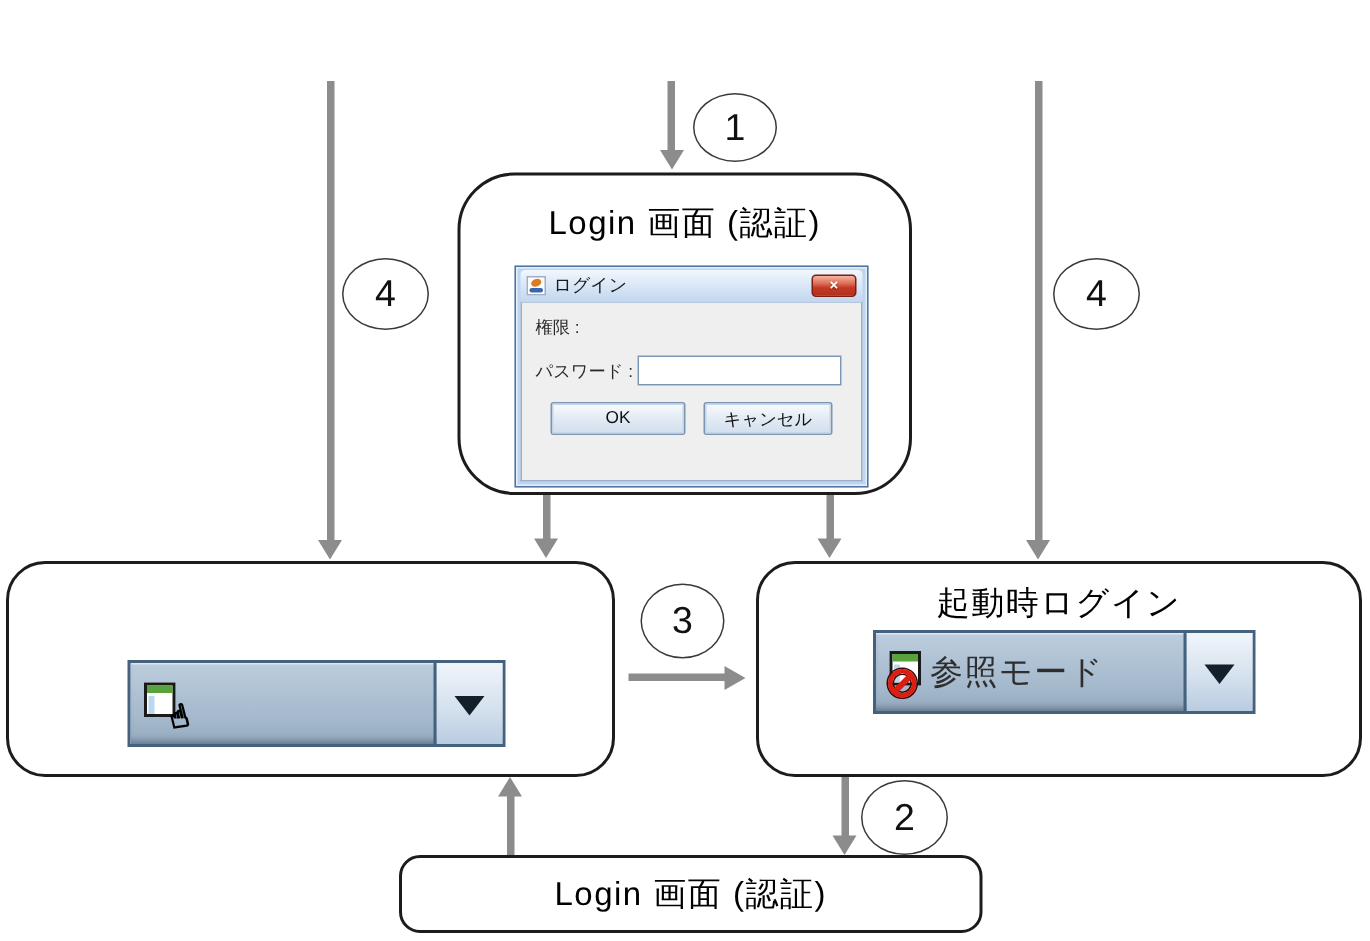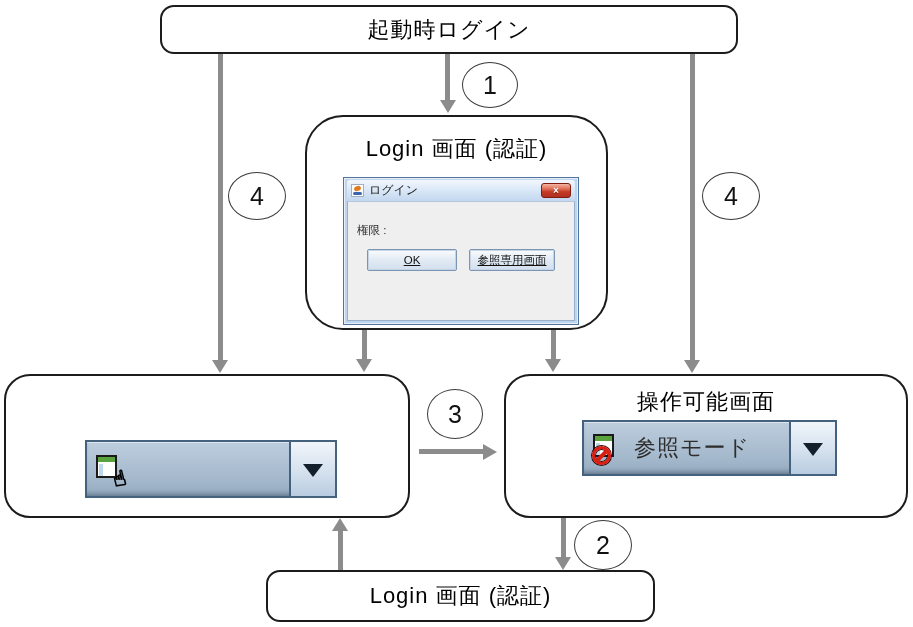--- a/index.html
+++ b/index.html
@@ -51,41 +51,41 @@
   .java-icon::before { content: ""; position: absolute; left: 2px; top: 1px; width: 7px; height: 5px;
                        border-radius: 50%; background: #e07b20; transform: rotate(-20deg); }
   .java-icon::after  { content: ""; position: absolute; left: 1px; bottom: 1px; width: 9px; height: 3px;
                        border-radius: 2px; background: #3a66b0; }
   .close-btn { width: 30px; height: 15px; border: 1px solid #7e1d10; border-radius: 3px;
                background: linear-gradient(#f4b5a4, #dd6a52 40%, #c43a24 60%, #b03120);
                color: #fff; font-size: 10px; font-weight: bold; line-height: 13px; text-align: center;
                text-shadow: 0 1px 1px rgba(0,0,0,.4); }
   .jbody { height: 120px; background: #efefef; border: 1px solid #98aec9; border-top: 1px solid #b8c8dc; padding: 9px 9px 8px; }
   .jrow { display: flex; align-items: center; margin-bottom: 11px; }
-  .jlabel { width: 68px; font-size: 11.5px; color: #2a2a2a; flex: none; margin-top: 12px; }
+  .jlabel { width: 68px; font-size: 11.5px; color: #2a2a2a; flex: none; }
   .jcombo { display: flex; width: 136px; height: 20px; border: 1px solid #7b8ea3; background: #e4e7ea; }
   .jcombo-text { flex: 1; font-size: 11.5px; color: #111; padding: 3px 0 0 4px; overflow: hidden; white-space: nowrap; }
   .jcombo-btn { width: 18px; border-left: 1px solid #7b8ea3; background: linear-gradient(#f7fafd, #cfdded);
                 display: flex; align-items: center; justify-content: center; }
   .jcombo-btn .tri { font-size: 8px; color: #17324d; line-height: 1; }
   .jinput { width: 136px; height: 20px; border: 1px solid #7b96b4; background: #fff; font-size: 11.5px; padding: 0 3px;
             font-family: "Liberation Sans", sans-serif; }
   .jbuttons { display: flex; justify-content: center; gap: 12px; margin-top: 2px; }
   .jbtn { height: 22px; font-size: 11.5px; color: #111; text-align: center;
           background: linear-gradient(#fafcfe, #e4ecf5 45%, #d2dfee);
           border: 1px solid #7b96b4; border-radius: 2px; outline: 1px solid #c6d4e4; outline-offset: -2px;
-          font-family: "Liberation Sans", sans-serif; text-decoration: underline; }
+          font-family: "Liberation Sans", sans-serif; }
   .jbtn-ok { width: 90px; }
   .jbtn-cancel { width: 86px; }
 
   
   .mode { position: absolute; display: flex; border: 2px solid #44617e; z-index: 3;
           background: linear-gradient(#bccddd, #a4b8cc 70%, #96abc0);
           box-shadow: inset 0 -5px 5px -3px rgba(55,75,95,.55), inset 0 1px 0 rgba(255,255,255,.5); }
-  .mode-main { flex: 1; display: flex; align-items: center; gap: 14px; padding-left: 8px; }
+  .mode-main { flex: 1; display: flex; align-items: center; gap: 0; padding-left: 8px; }
   .mode-label { font-size: 22px; color: #2e2e2e; letter-spacing: 1px; white-space: nowrap; }
   .mode-btn { width: 46px; border-left: 2px solid #44617e; flex: none;
               background: linear-gradient(#f0f5fa, #d5e1ee 55%, #b9cce0);
               display: flex; align-items: center; justify-content: center; }
   .mode-btn .tri-dark { width: 0; height: 0; border-left: 10px solid transparent; border-right: 10px solid transparent;
                         border-top: 13px solid #131f2b; margin-top: 2px; }
 
   .form-icon { position: relative; width: 28px; height: 28px; flex: none; }
   .form-base { position: absolute; left: 1px; top: 0; width: 21px; height: 23px; background: #fff; border: 2px solid #1a1a1a; }
   .form-base::before { content: ""; position: absolute; left: 0; top: 0; right: 0; height: 5px; background: #58a33c; }
@@ -136,61 +136,62 @@
   <div class="badge" style="left:702px; top:172px; width:58px; height:48px;">
       <span>4</span>
     </div>
   <div class="badge" style="left:427px; top:389px; width:56px; height:50px;">
       <span>3</span>
     </div>
   <div class="badge" style="left:574px; top:520px; width:58px; height:50px;">
       <span>2</span>
     </div>
 
-  <div class="node node-startup">
-    <div class="node-title">起動時ログイン</div>
-  </div>
 
   <div class="node node-login-top">
     <div class="node-title">Login 画面 (認証)</div>
 
     <div class="jdialog">
       <div class="jtitlebar">
         <span class="java-icon"></span>
         <span class="jtitle">ログイン</span>
         <span class="close-btn">×</span>
       </div>
       <div class="jbody">
         <div class="jrow">
           <span class="jlabel">権限 :</span>
         </div>
+        <div class="jrow">
+          <span class="jlabel">パスワード :</span>
+          <input class="jinput" type="text" value="" style="">
+        </div>
         <div class="jbuttons">
           <button class="jbtn jbtn-ok">OK</button>
-          <button class="jbtn jbtn-cancel">参照専用画面</button>
+          <button class="jbtn jbtn-cancel">キャンセル</button>
         </div>
       </div>
     </div>
   </div>
 
   <div class="node node-operable">
     <div class="mode" style="left:79px; top:64px; width:252px; height:58px;">
       <div class="mode-main">
         <span class="form-icon">
           <span class="form-base"></span>
           <span class="hand-glyph">☝</span>
         </span>
       </div>
       <div class="mode-btn">
         <span class="tri-dark"></span>
       </div>
     </div>
   </div>
 
   <div class="node node-reference">
-    <div class="node-title">操作可能画面</div>
+    <div class="node-title">起動時ログイン</div>
     <div class="mode" style="left:76px; top:44px; width:255px; height:56px;">
       <div class="mode-main">
         <span class="form-icon">
           <span class="form-base"></span>
           <span class="no-sign"></span>
         </span>
         <span class="mode-label">参照モード</span>
       </div>
       <div class="mode-btn">
         <span class="tri-dark"></span>

